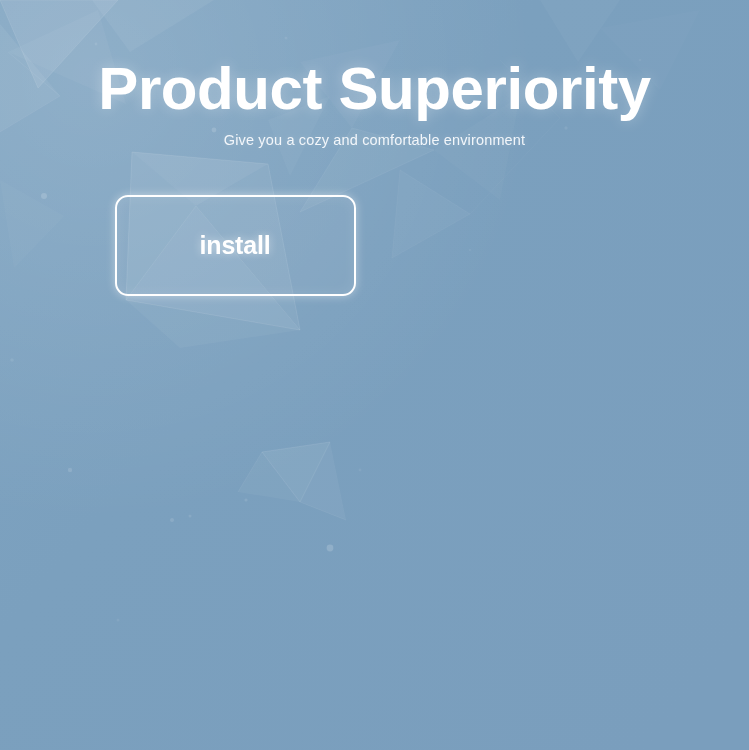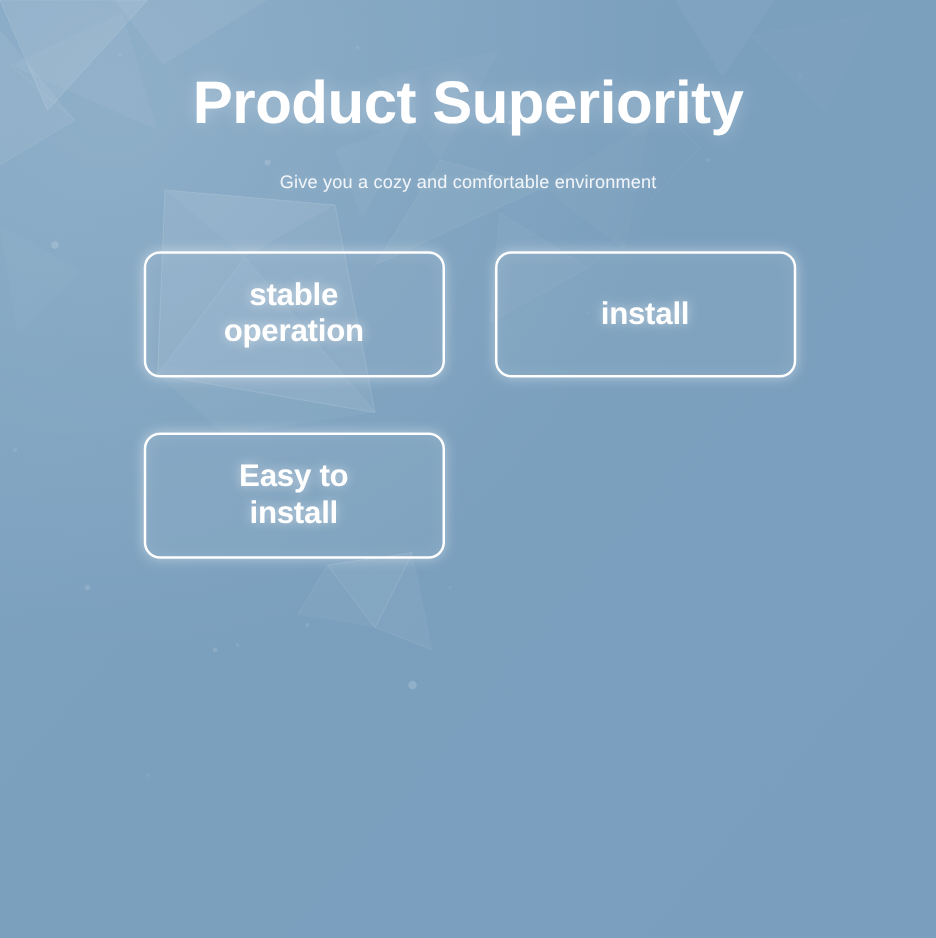--- a/index.html
+++ b/index.html
@@ -39,30 +39,30 @@
   }
 
   
   .header {
     width: 100%;
     text-align: center;
     padding-top: 57px;
   }
 
   .page-title {
-    font-size: 48px;
+    font-size: 60px;
     font-weight: bold;
     color: #ffffff;
     letter-spacing: -0.4px;
     line-height: 1.08;
     text-shadow: 0 0 14px rgba(255,255,255,0.30);
   }
 
   .page-subtitle {
-    margin-top: 29px;
+    margin-top: 10px;
     font-size: 14.5px;
     font-weight: 300;
     color: #f2f6fa;
     letter-spacing: 0.15px;
     text-shadow: 0 0 7px rgba(255,255,255,0.22);
   }
 
   
   .feature-grid {
     margin-top: 47px;
@@ -190,24 +190,18 @@
 
 <div class="page">
 
   <header class="header">
     <h1 class="page-title">Product Superiority</h1>
     <p class="page-subtitle">Give you a cozy and comfortable environment</p>
   </header>
 
   <section class="feature-grid">
     <div class="feature-box">
-      <span class="feature-label">stable<br>operation</span>
-    </div>
-    <div class="feature-box">
       <span class="feature-label">install</span>
     </div>
-    <div class="feature-box">
-      <span class="feature-label">Easy to<br>install</span>
-    </div>
   </section>
 
 
 </div>
 
 </body></html>

